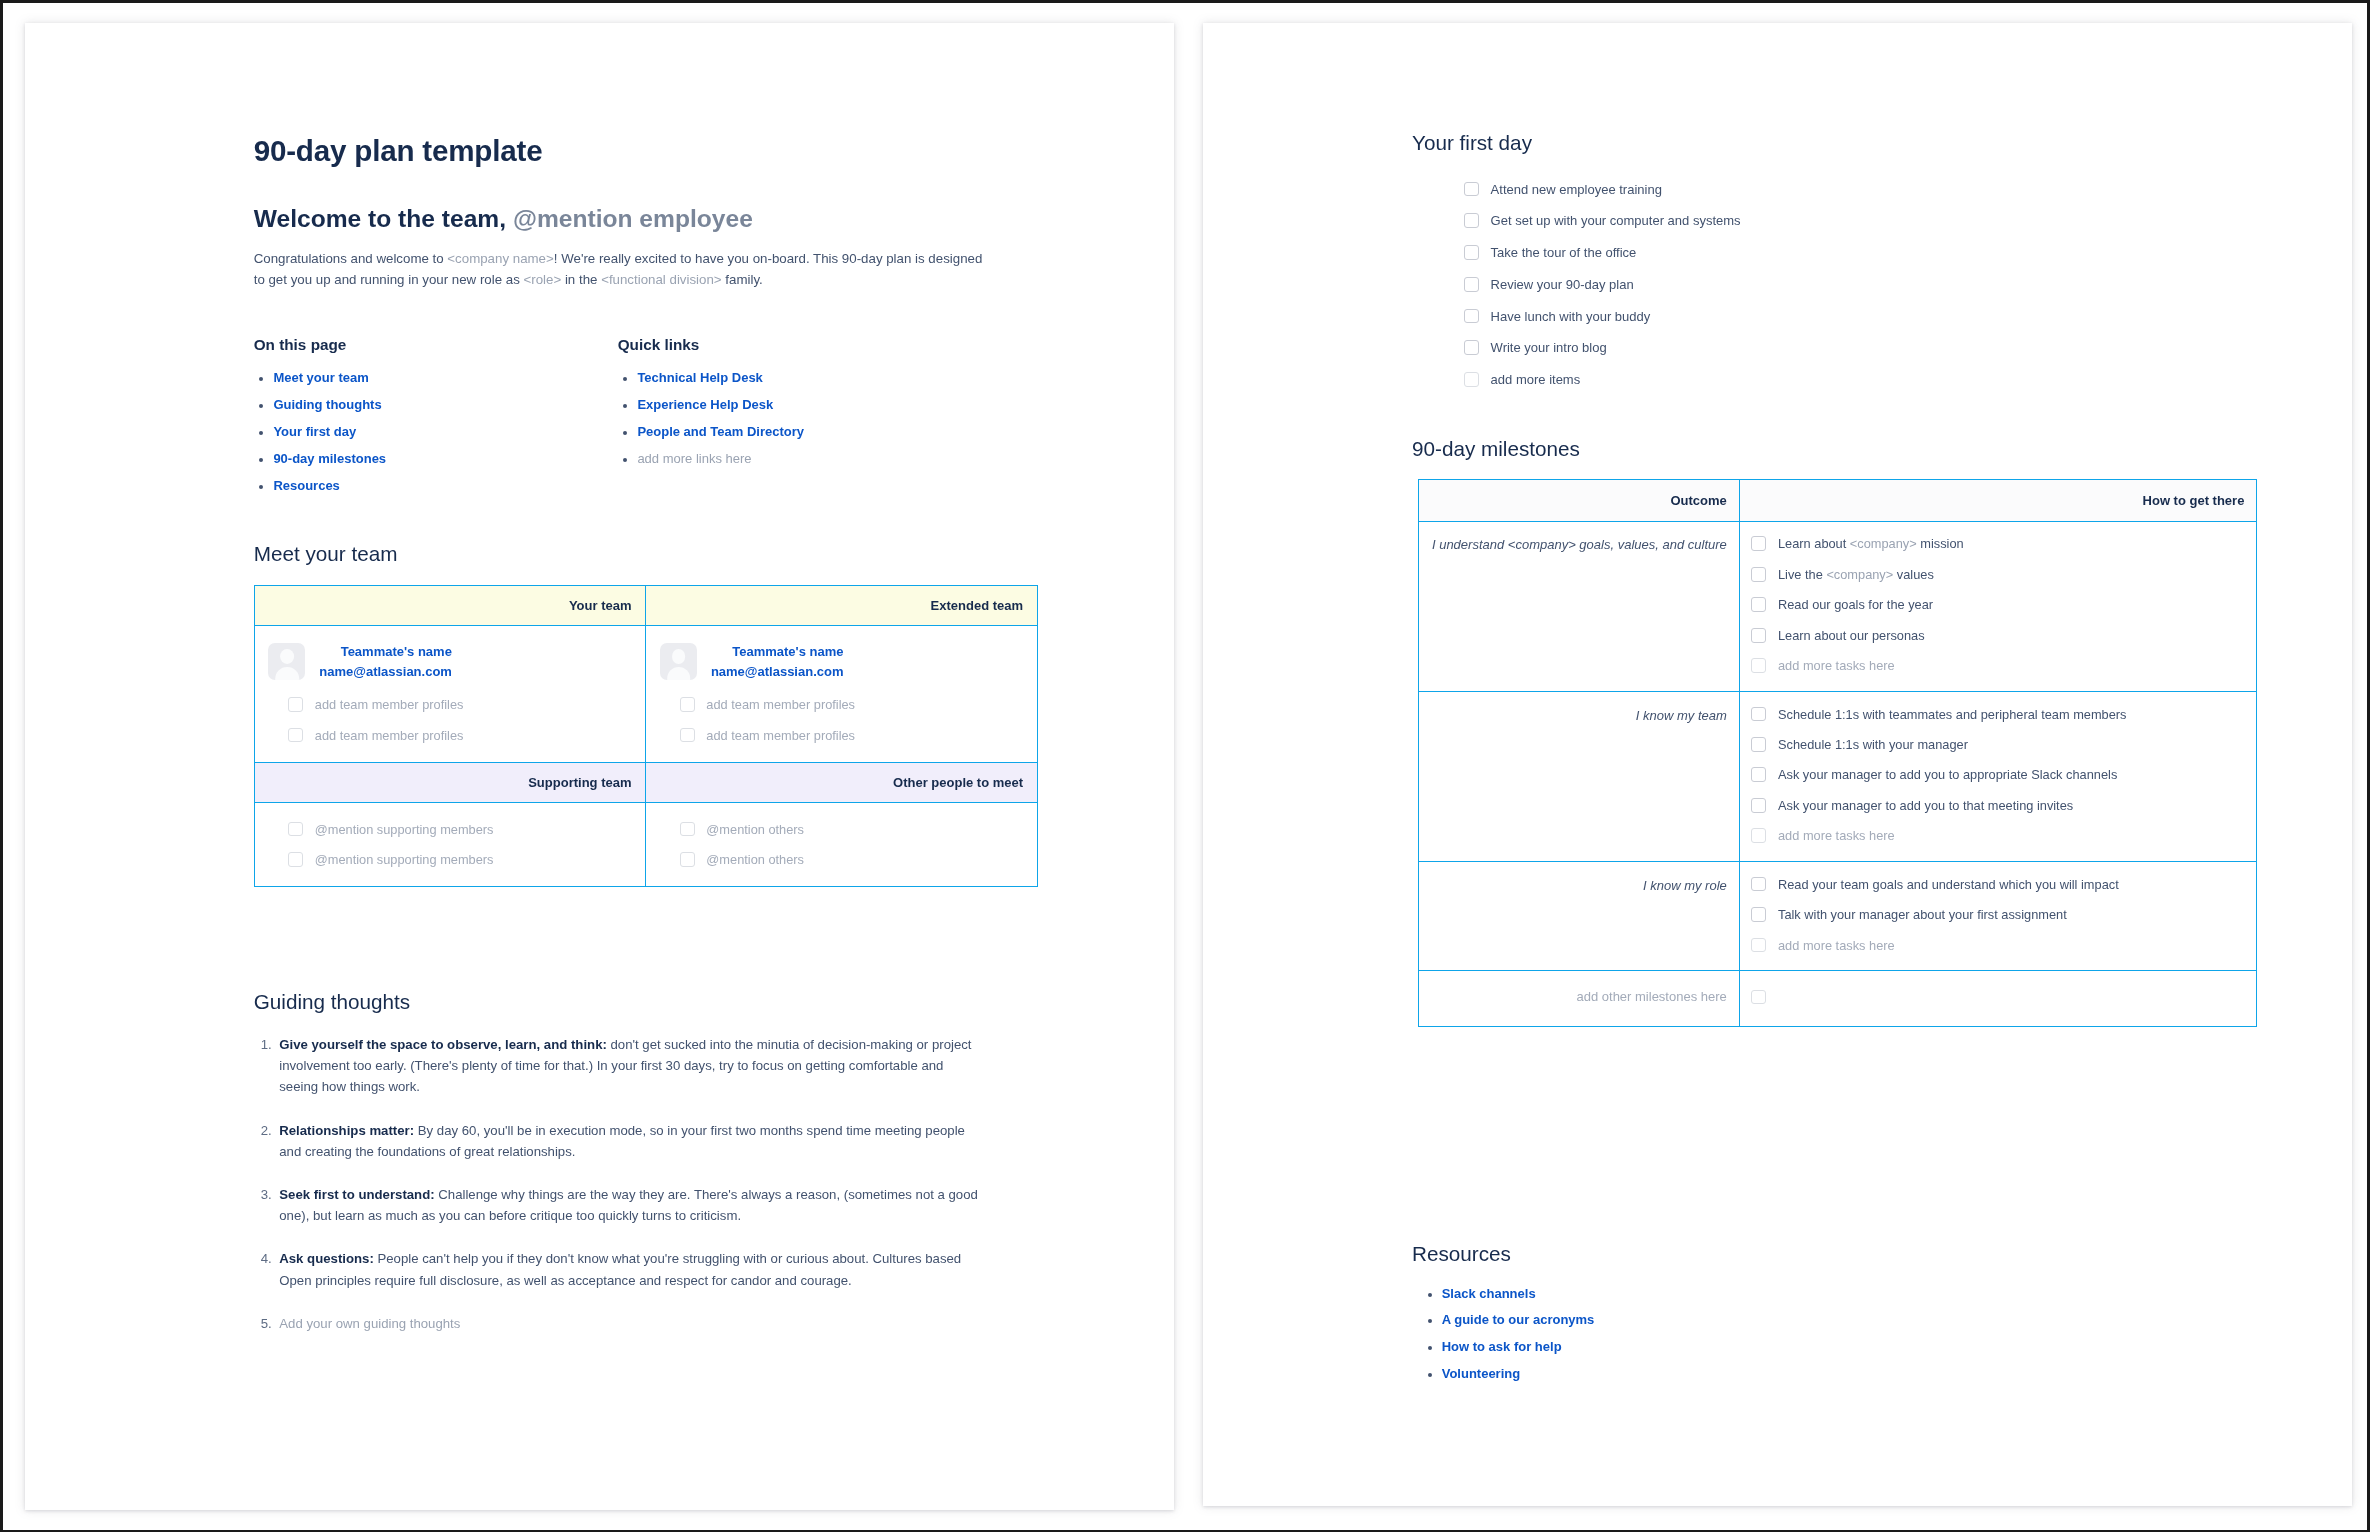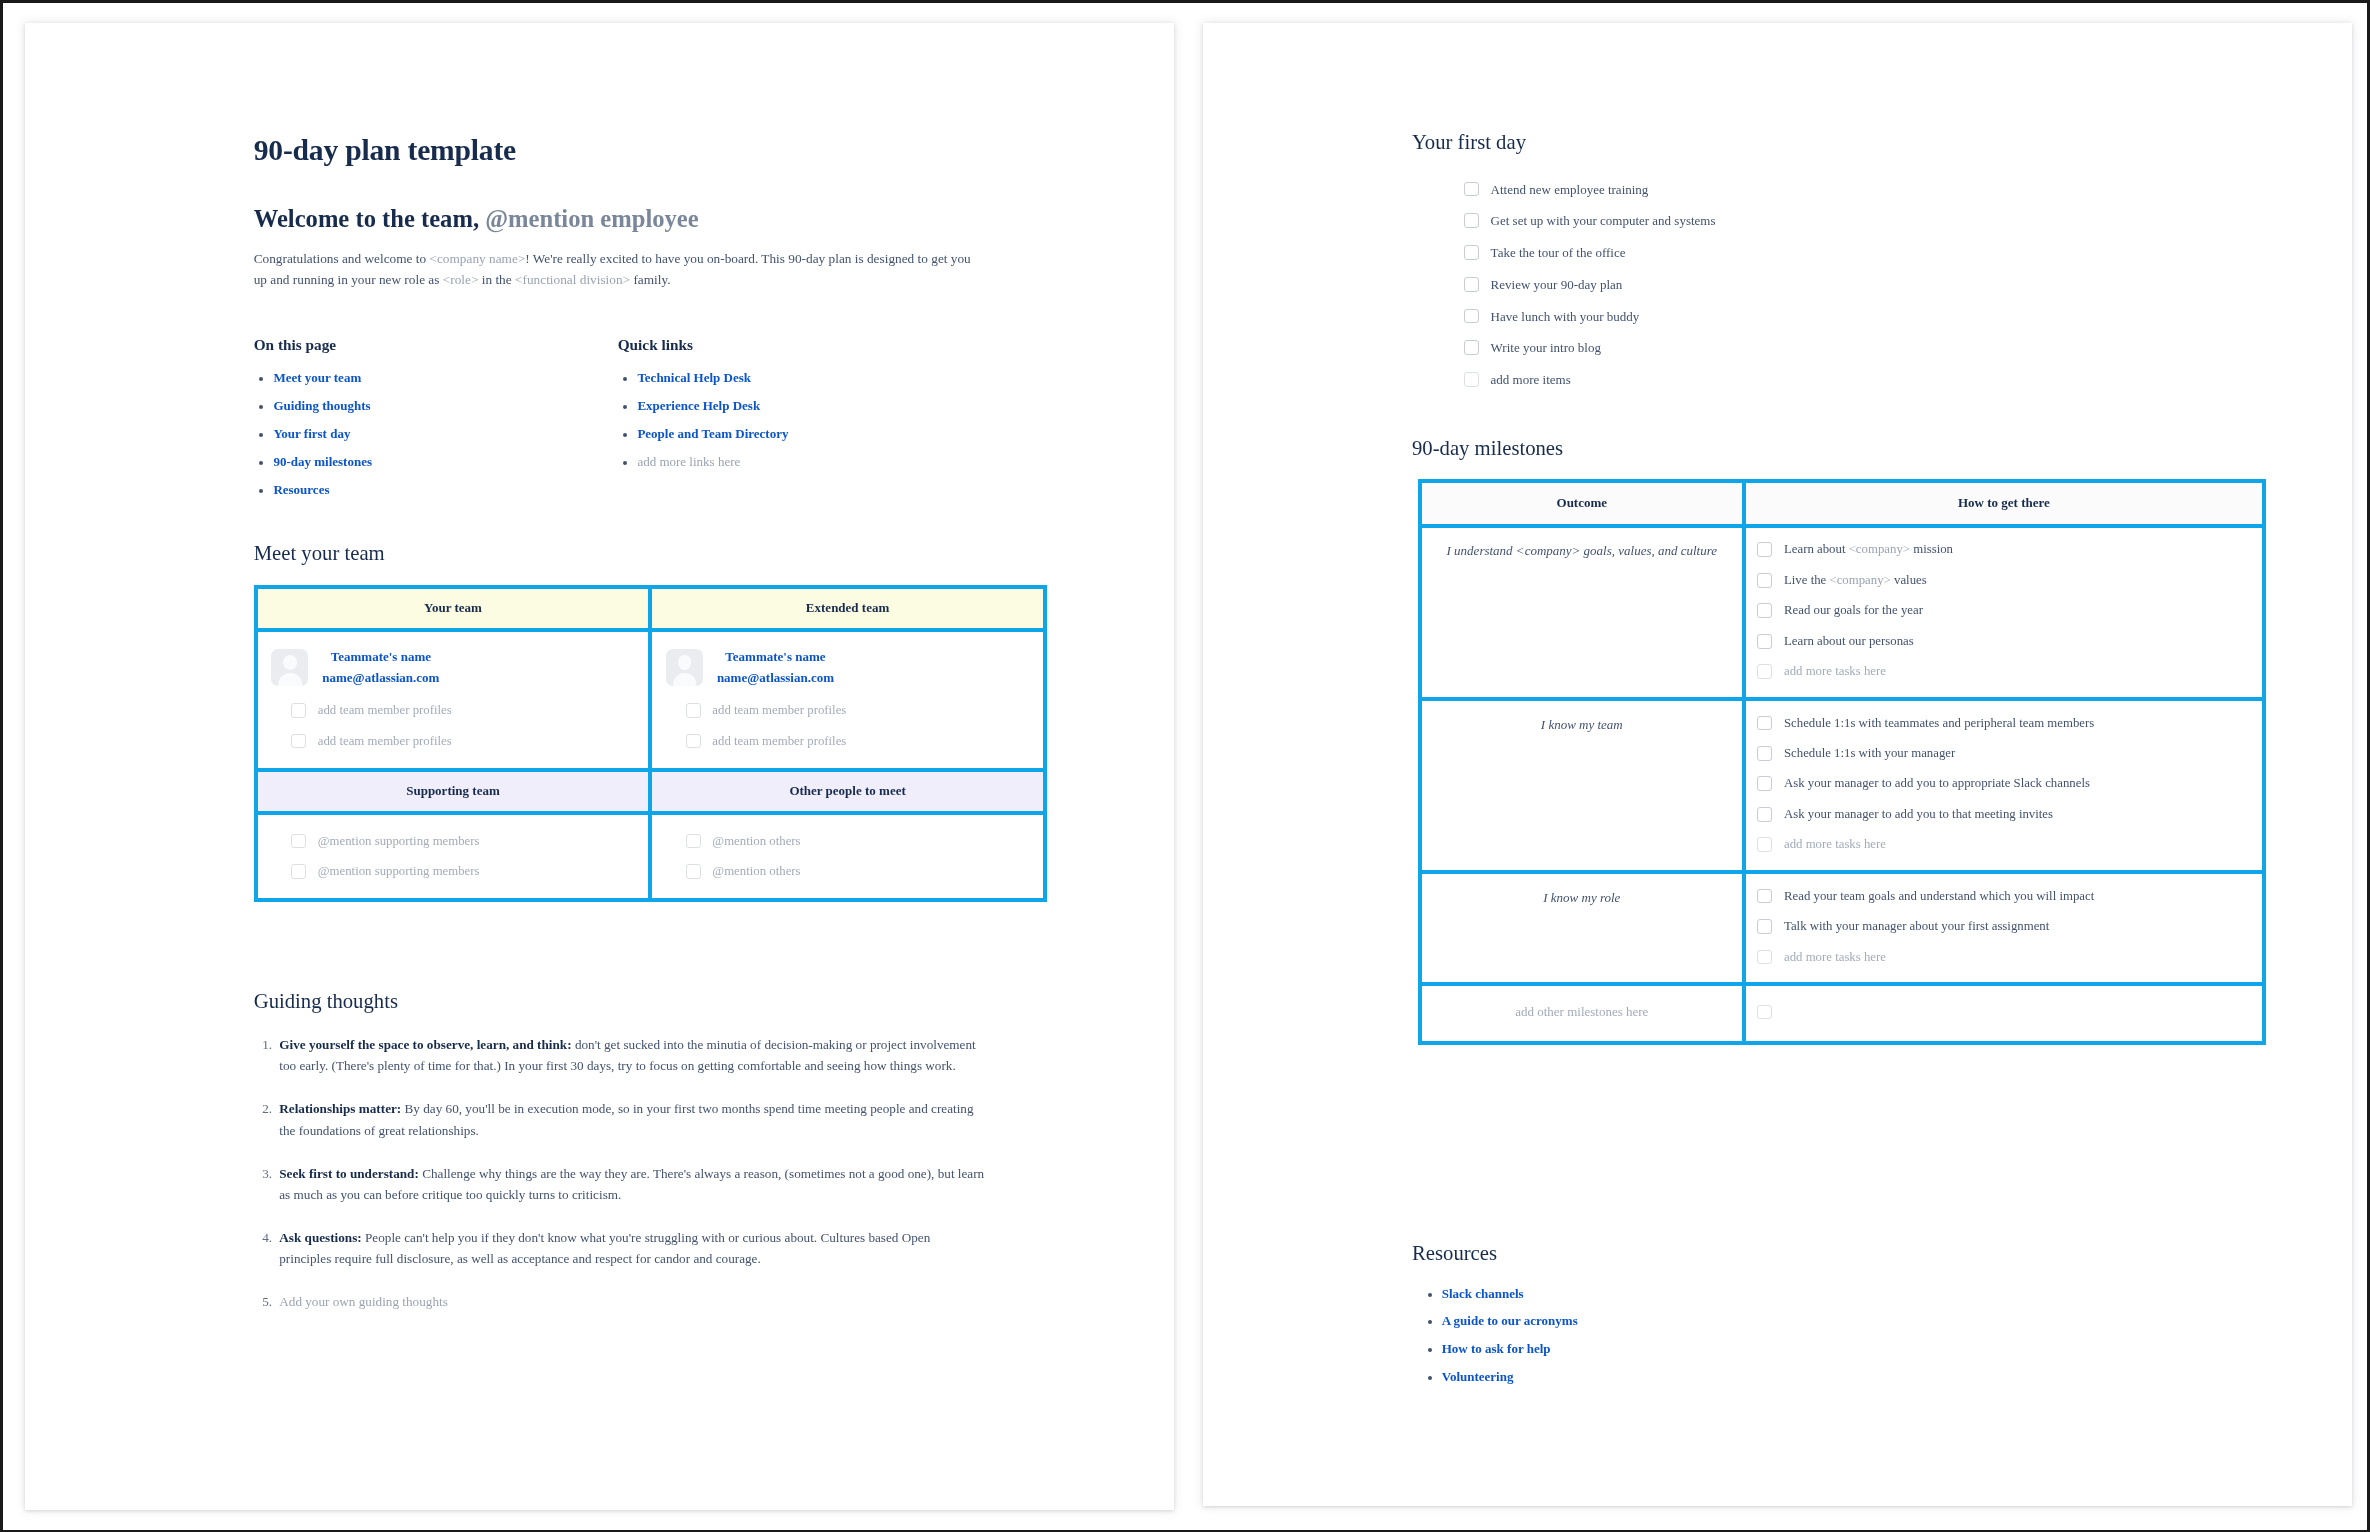--- a/index.html
+++ b/index.html
@@ -21,21 +21,20 @@
     background: #ffffff;
     box-sizing: border-box;
     border: 3px solid #1a1a1a;
     overflow: hidden;
   }
   .page {
     position: absolute;
     background: #ffffff;
     box-shadow: 0 0 9.9px rgba(120,120,130,0.20), 0 1px 3px rgba(120,120,130,0.22);
     overflow: hidden;
-    font-family: Liberation Serif, serif;
   }
   #page-left  { left: 21.7px;   top: 19.7px; width: 1149px; height: 1487px; }
   #page-right { left: 1200px; top: 19.7px; width: 1149px; height: 1483px; }
 
   
   .h1 {
     font-size: 29.6px;
     font-weight: bold;
     color: #172b4d;
     letter-spacing: -0.2px;
@@ -91,23 +90,23 @@
   .cols { display: flex; }
   .col-a { width: 364px; }
   .col-b { width: 414px; }
 
   
   table.grid {
     border-collapse: collapse;
     table-layout: fixed;
   }
   table.grid td, table.grid th {
-    border: 4px solid #0ea5e9;
+    border: 1px solid #0ea5e9;
     vertical-align: top;
-    text-align: center;
+    text-align: right;
   }
 
   
   #team-table { width: 725px; }
   #team-table th {
     height: 39px;
     padding: 0 13.8px;
     font-size: 13px;
     font-weight: bold;
     color: #172b4d;

